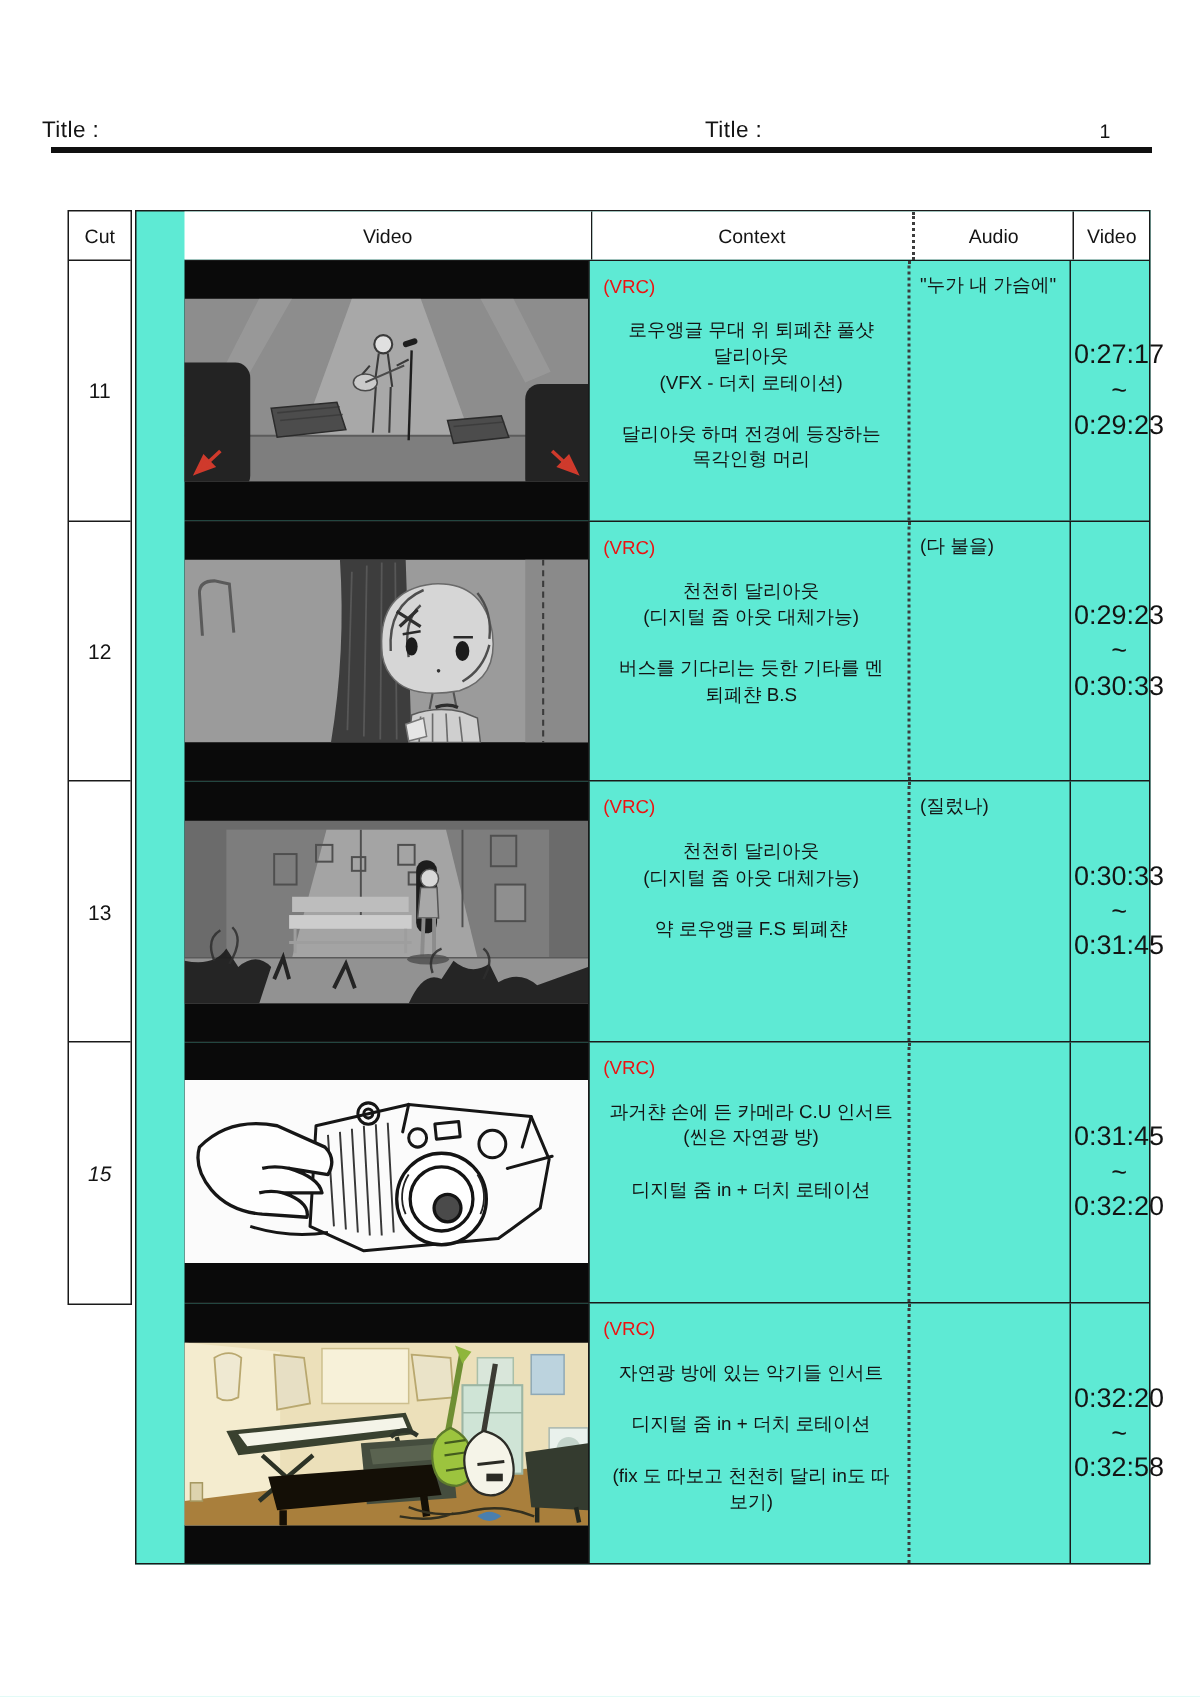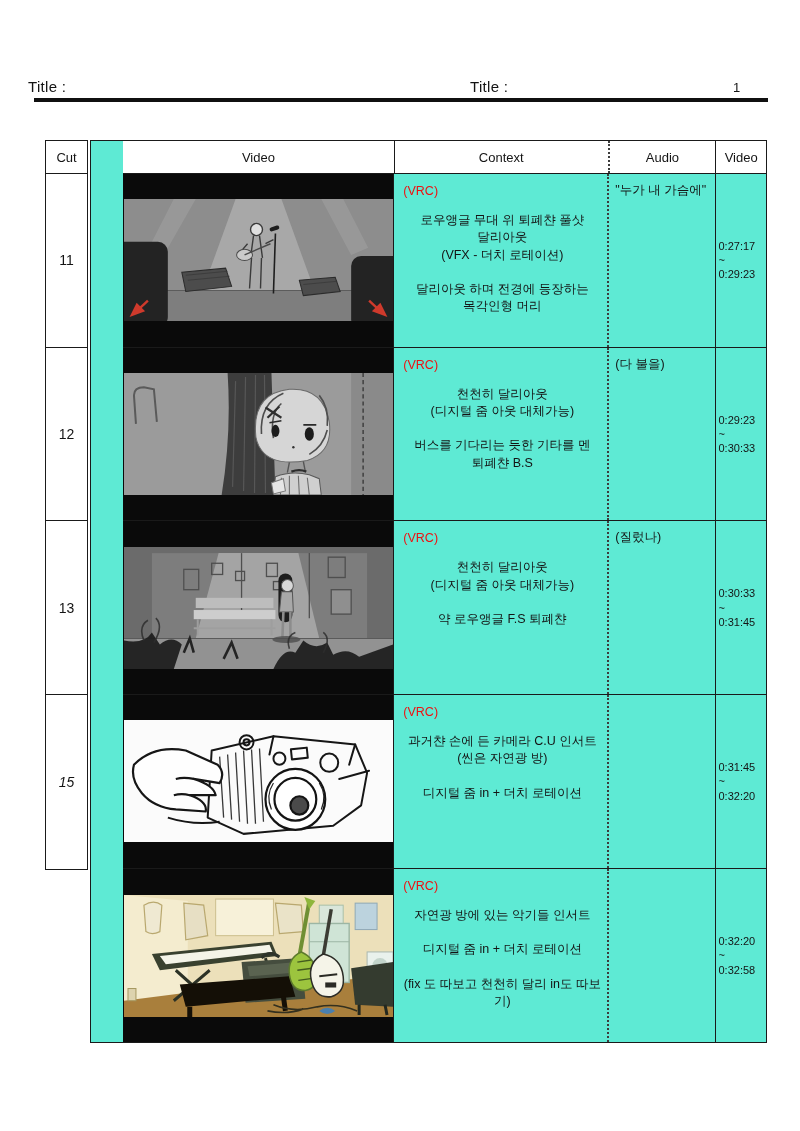--- a/index.html
+++ b/index.html
@@ -30,21 +30,21 @@
   .c-time    { width:52px; }
   .thead > div { display:flex; align-items:center; justify-content:center; font-size:13px; background:#fff; }
   .trow .c-video { background:#0a0a0a; display:flex; align-items:center; justify-content:center; }
   .thumb { width:269px; height:122px; display:block; }
   .thumb svg { width:100%; height:100%; display:block; }
   .trow .c-context { padding:10px 6px 6px 9px; }
   .vrc { color: var(--vrc-red, #ee1111); font-size:12.5px; margin-bottom:14px; }
   .ctx { font-size:12.5px; line-height:1.38; white-space:pre-line;text-align:center; }
   .trow .c-audio { padding:8px 4px 4px 6px; font-size:12.5px; white-space:pre-line; }
   .trow .c-time  { display:flex; align-items:center; }
-  .time-text { font-size:11px; line-height:1.3; white-space:pre-line; padding-left:2px; }
+  .time-text { font-size:18px; line-height:1.3; white-space:pre-line; padding-left:2px;text-align:center; }
 </style>
 </head>
 <body>
 
 <div class="page">
 
   <span class="hdr-title">Title :</span>
   <span class="hdr-team">Title :</span>
   <span class="hdr-page">1</span>
   <div class="hdr-rule"></div>

